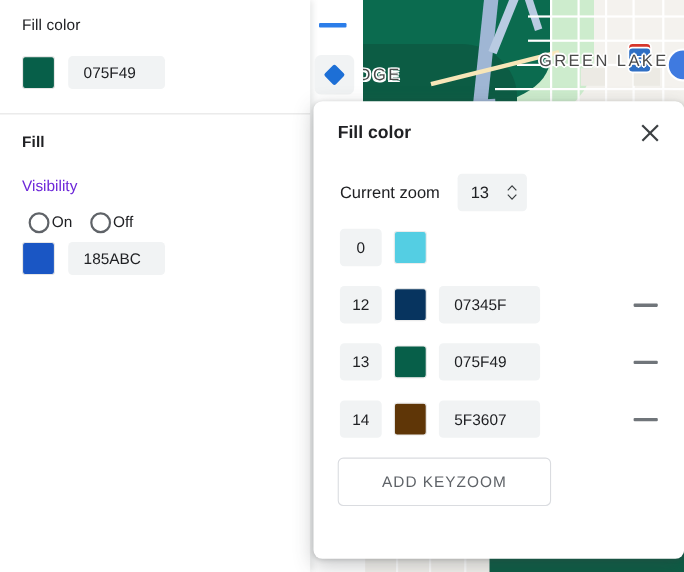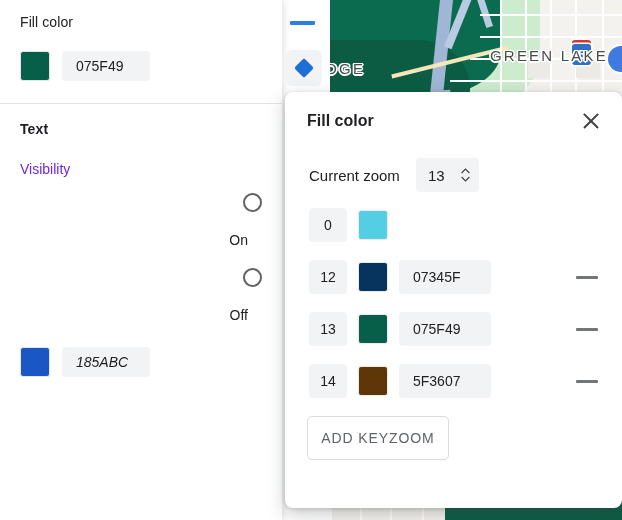--- a/index.html
+++ b/index.html
@@ -153,23 +153,22 @@
     font-size: 14px;
     color: #202124;
     box-sizing: border-box;
   }
   .label-text {
     font-size: 14px;
     color: #6d28d9;
   }
   .radio-row {
     display: flex;
-    align-items: flex-end;
-    gap: 20px;
-    flex-direction: column;
+    align-items: flex-start;
+    gap: 2px;
   }
   .radio {
     width: 19px;
     height: 19px;
     border-radius: 50%;
     border: 2px solid #5f6368;
     box-sizing: border-box;
   }
   .radio-label {
     font-size: 14px;
@@ -342,21 +341,21 @@
     right: 24px;
     width: 22px;
     height: 3px;
     background: #70757a;
     border-radius: 1px;
   }
 
   .add-btn {
     margin: 8px 0 0 22px;
     height: 44px;
-    width: 142px;
+    width: 194px;
     border: 1px solid #dadce0;
     border-radius: 5px;
     background: #ffffff;
     display: flex;
     align-items: center;
     justify-content: center;
     font-size: 14px;
     font-weight: 500;
     letter-spacing: .9px;
     color: #5f6368;
@@ -420,32 +419,32 @@
       <div class="section-title">Fill color</div>
       <div class="row-fillcolor" style="margin-top:21px;">
         <div class="swatch" style="background:#075F49;"></div>
         <div class="hexfield">075F49</div>
       </div>
     </div>
 
     <div class="divider" style="margin-top:22px;"></div>
 
     <div class="section" style="padding-top:17px;">
-      <div class="section-title bold">Text</div>
+      <div class="section-title bold">Fill</div>
 
       <div class="label-text" style="margin-top:24px;">Visibility</div>
 
       <div class="radio-row" style="margin-top:16px; padding-left:6px;">
         <div class="radio"></div>
         <div class="radio-label">On</div>
         <div class="radio"></div>
         <div class="radio-label">Off</div>
       </div>
 
-      <div class="row-fillcolor" style="margin-top:24px;font-style:italic;">
+      <div class="row-fillcolor" style="margin-top:8px;">
         <div class="swatch" style="background:#1A56C4;"></div>
         <div class="hexfield">185ABC</div>
       </div>
 
     </div>
   </div>
 
   <div class="minus-blue"></div>
 
   <div class="diamond-btn">

